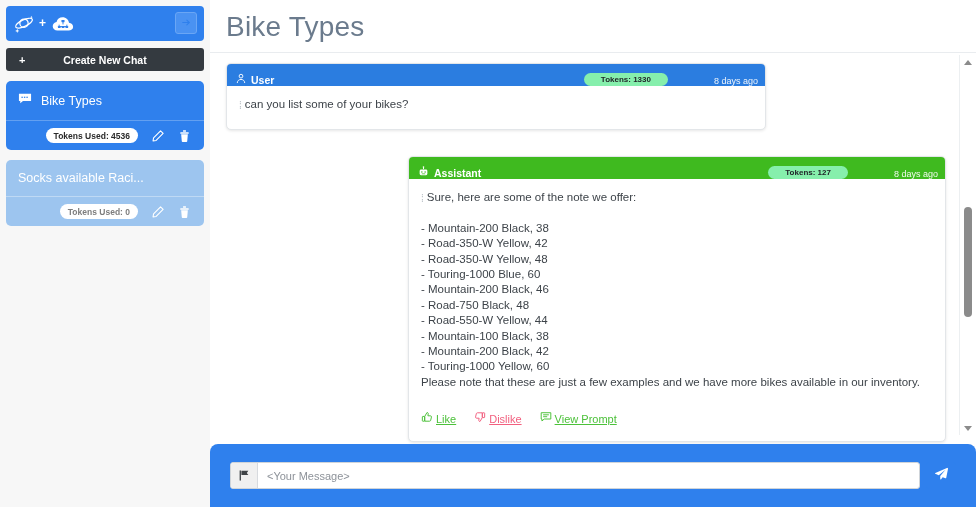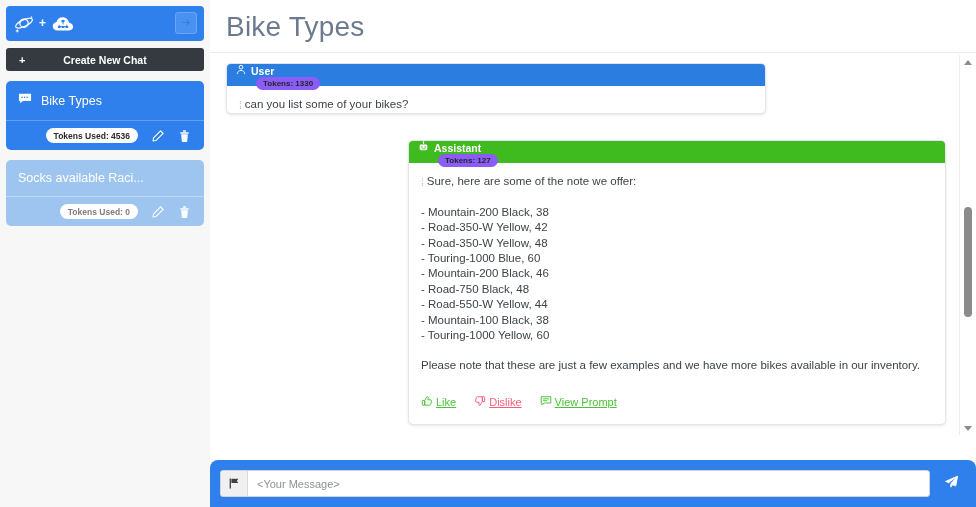--- a/index.html
+++ b/index.html
@@ -161,61 +161,60 @@
     background: #ffffff;
     box-shadow: 0 1px 3px rgba(0,0,0,0.10);
     overflow: hidden;
   }
   .msg-user { width: 540px; margin: 8px 0 0 8px; }
   .msg-assistant { width: 538px; margin: 26px 0 0 190px; }
 
   .msg-head {
     height: 22px;
     display: flex;
-    align-items: flex-start;
+    align-items: flex-end;
     padding: 0 7px 0 9px;
     color: #ffffff;
     font-size: 10.5px;
     font-weight: bold;
-    flex-direction: column;
   }
   .msg-head.user { background: #2b7de0; }
   .msg-head.assistant { background: #3fba1f; }
   .msg-head .role { display: flex; align-items: center; gap: 5px; }
   .msg-head .spacer { flex: 1; }
   .msg-tokens {
-    background: #8b5cf6;
+    background: #86efac;
     color: #212529;
     border-radius: 8px;
     font-size: 8px;
     font-weight: bold;
-    padding: 2px 7px;
+    padding: 2px 17px;
     margin-right: 6px;
     margin-left: 20px;
   }
   .msg-ago { font-size: 9px; font-weight: normal; opacity: 0.92; margin-left: 40px; }
 
   .msg-body {
     padding: 11px 12px 13px 12px;
     font-size: 11.5px;
     color: #3d4349;
     line-height: 15.4px;
   }
-  .msg-user .msg-body { padding-bottom: 0; }
+  .msg-user .msg-body { padding-bottom: 16px; }
   .drag-dots {
     display: inline-block;
     color: #b9bfc5;
     margin-right: 4px;
     vertical-align: -1px;
     letter-spacing: -1px;
     font-size: 10px;
   }
   .bike-list { margin: 14px 0 0 0; }
   .bike-list div { white-space: nowrap; }
-  .closing-note { margin-top: 15px; }
+  .closing-note { }
 
   .feedback-row {
     display: flex;
     align-items: center;
     gap: 18px;
     margin-top: 21px;
   }
   .fb {
     display: flex;
     align-items: center;
@@ -264,24 +263,24 @@
     height: 110px;
     background: #8b8b8b;
     border-radius: 4px;
     cursor: pointer;
   }
 
   
   .composer {
     position: absolute;
     left: 0; right: 0; bottom: 0;
-    height: 47px;
+    height: 63px;
     background: #2f80ed;
     border-radius: 8px 8px 0 0;
-    padding: 9px 10px;
+    padding: 9px 20px;
     display: flex;
     align-items: center;
     z-index: 6;
   }
   .composer-inner {
     flex: 1;
     height: 27px;
     background: #ffffff;
     border: 1px solid #cfd4d9;
     border-radius: 3px;
@@ -480,20 +479,21 @@
 
           <div class="bike-list">
             <div>- Mountain-200 Black, 38</div>
             <div>- Road-350-W Yellow, 42</div>
             <div>- Road-350-W Yellow, 48</div>
             <div>- Touring-1000 Blue, 60</div>
             <div>- Mountain-200 Black, 46</div>
             <div>- Road-750 Black, 48</div>
             <div>- Road-550-W Yellow, 44</div>
             <div>- Mountain-100 Black, 38</div>
+            <div>- Mountain-200 Black, 42</div>
             <div>- Touring-1000 Yellow, 60</div>
           </div>
 
           <div class="closing-note">Please note that these are just a few examples and we have more bikes available in our inventory.</div>
 
           <div class="feedback-row">
             <span class="fb fb-like">
               <span>
                 <svg width="12" height="12" viewBox="0 0 16 16" fill="none" stroke="#4cc13a" stroke-width="1.3" stroke-linejoin="round">
                   <path d="M5 7.2l3-5.2c1.1 0 1.8.8 1.6 1.9L9.2 6.4h3.4c.9 0 1.5.8 1.3 1.7l-1 4.3c-.15.7-.75 1.2-1.45 1.2H5z"></path>

